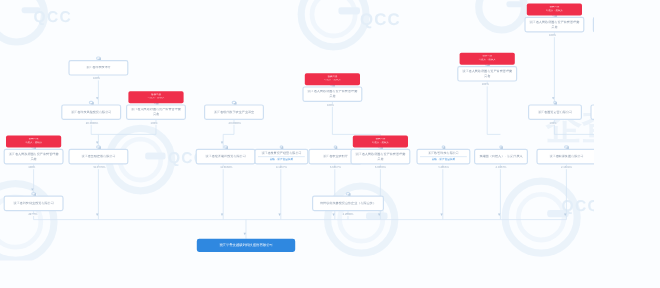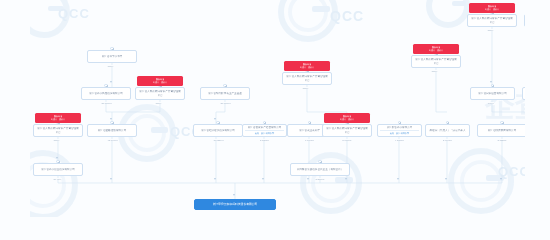--- a/index.html
+++ b/index.html
@@ -1,21 +1,21 @@
 <!DOCTYPE html>
 <html><head>
 <meta charset="utf-8">
 <style>
   html,body{margin:0;padding:0;}
   body{
     width:550px;height:217px;overflow:hidden;position:relative;
     background:#fbfdff;
     font-family:"Liberation Sans","DejaVu Sans",sans-serif;
   }
-  #canvas{position:absolute;inset:0;width:495px;height:217px;overflow:hidden;margin-left:30px;}
+  #canvas{position:absolute;inset:0;width:495px;height:217px;overflow:hidden;}
 
   
   .wm{position:absolute;pointer-events:none;user-select:none;}
   .wm-logo{opacity:.5;}
   .wm-logo .ring{
     position:absolute;left:0;top:0;border-radius:50%;
     border:6px solid #dceaf7;box-sizing:border-box;
   }
   .wm-logo .ring2{
     position:absolute;border-radius:50%;

